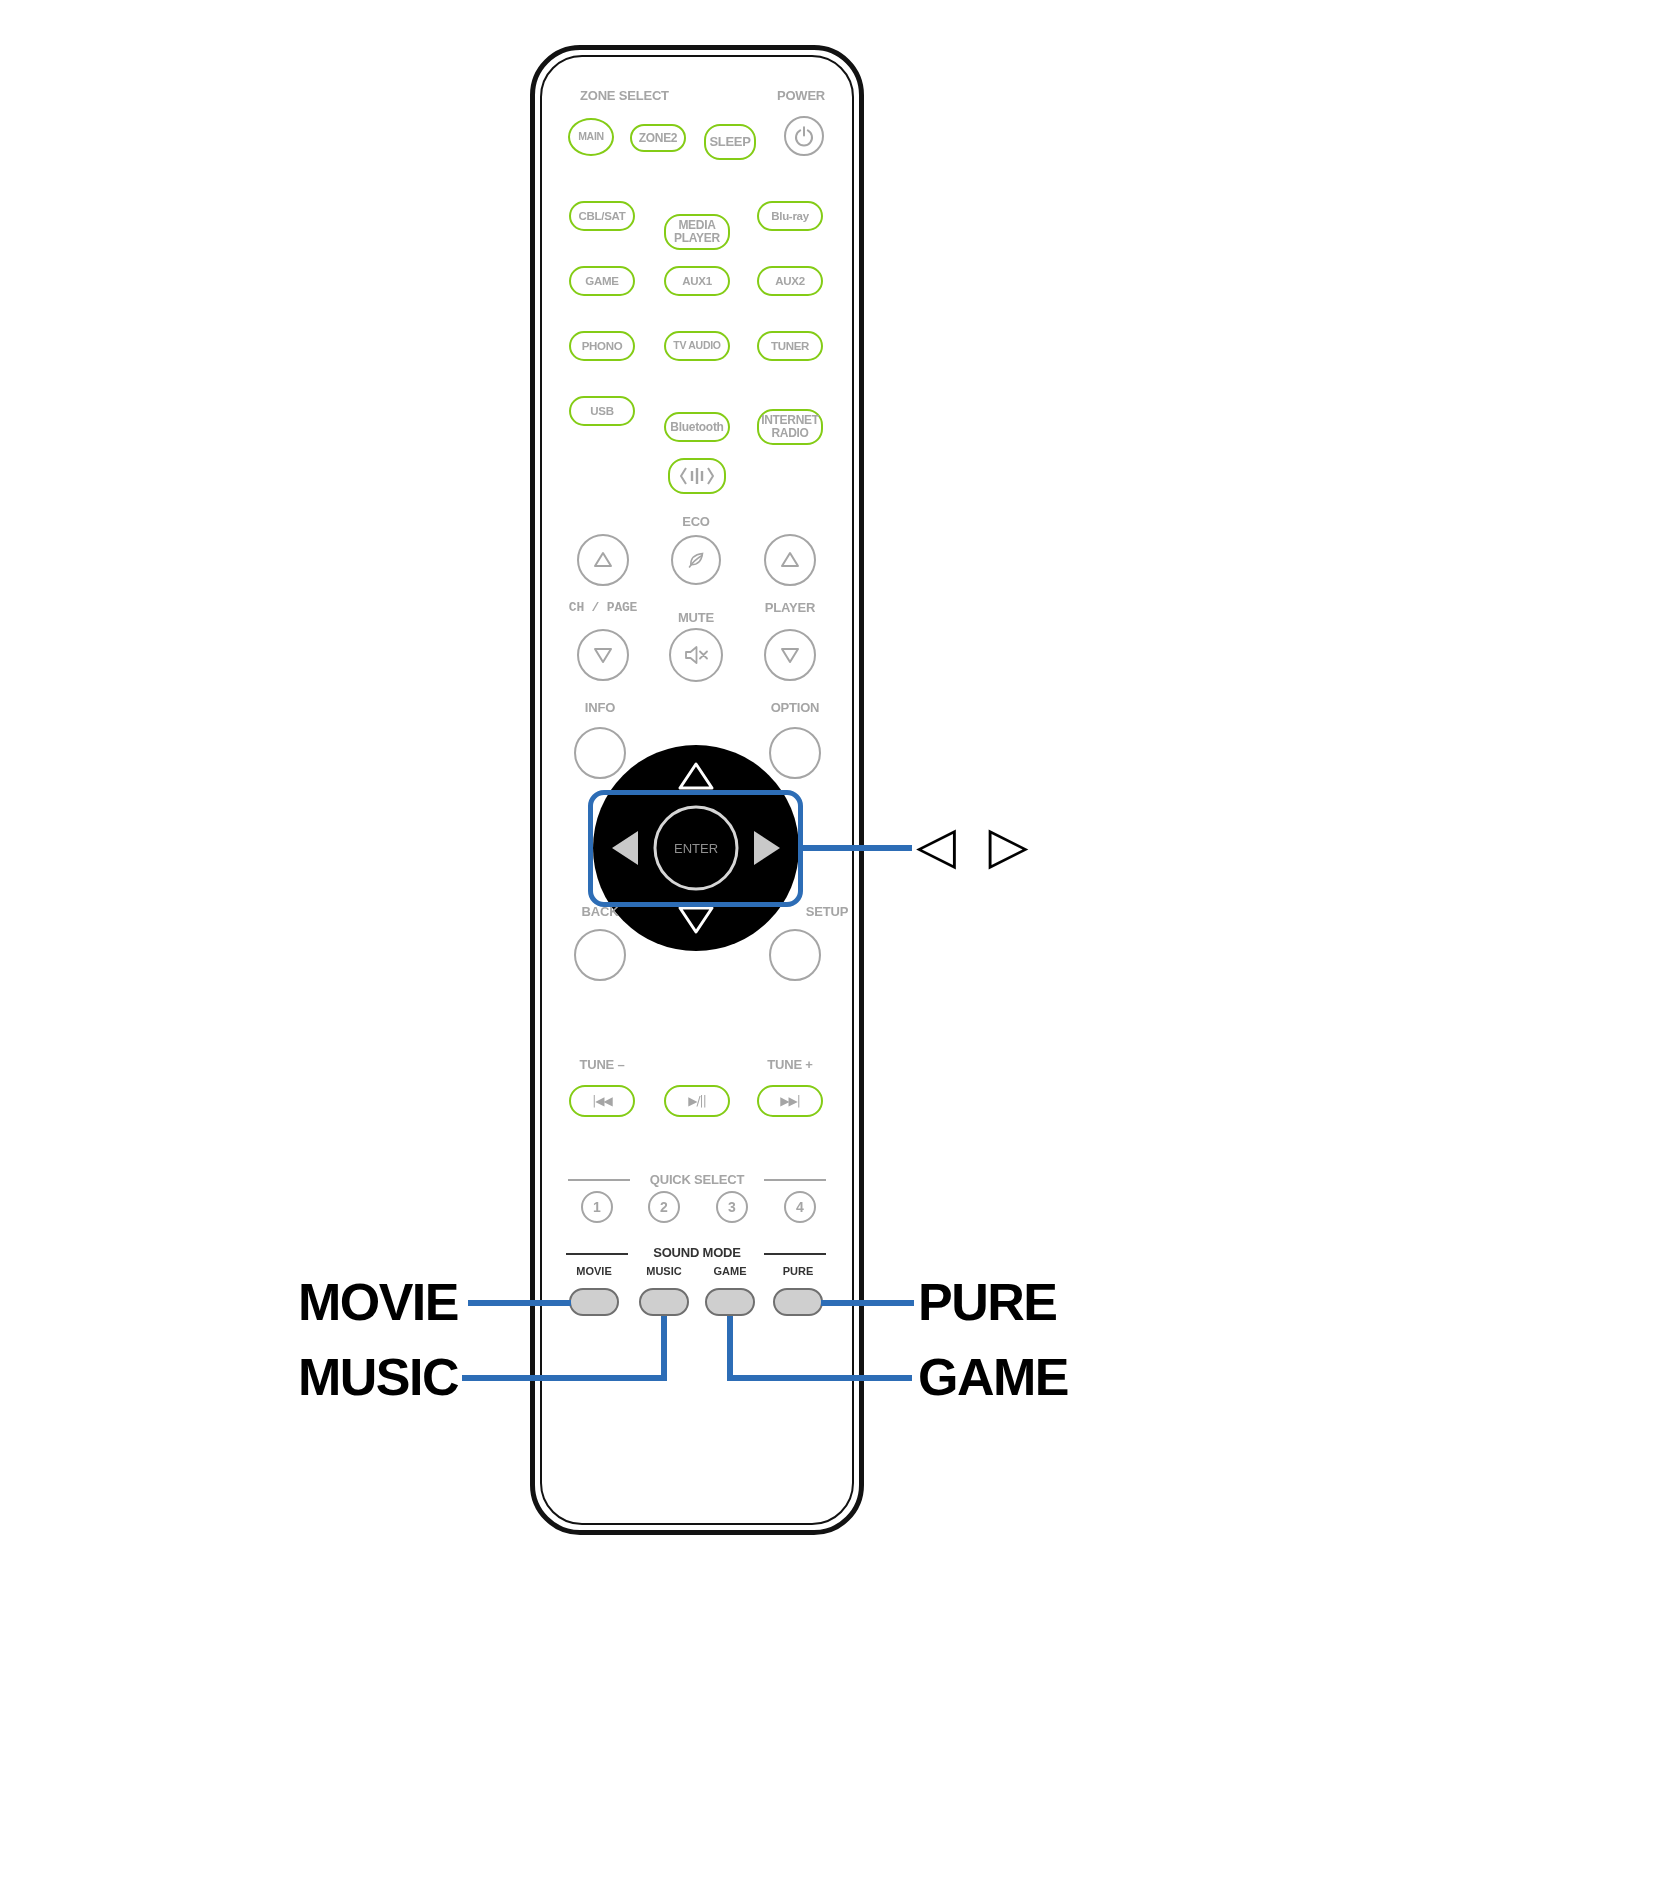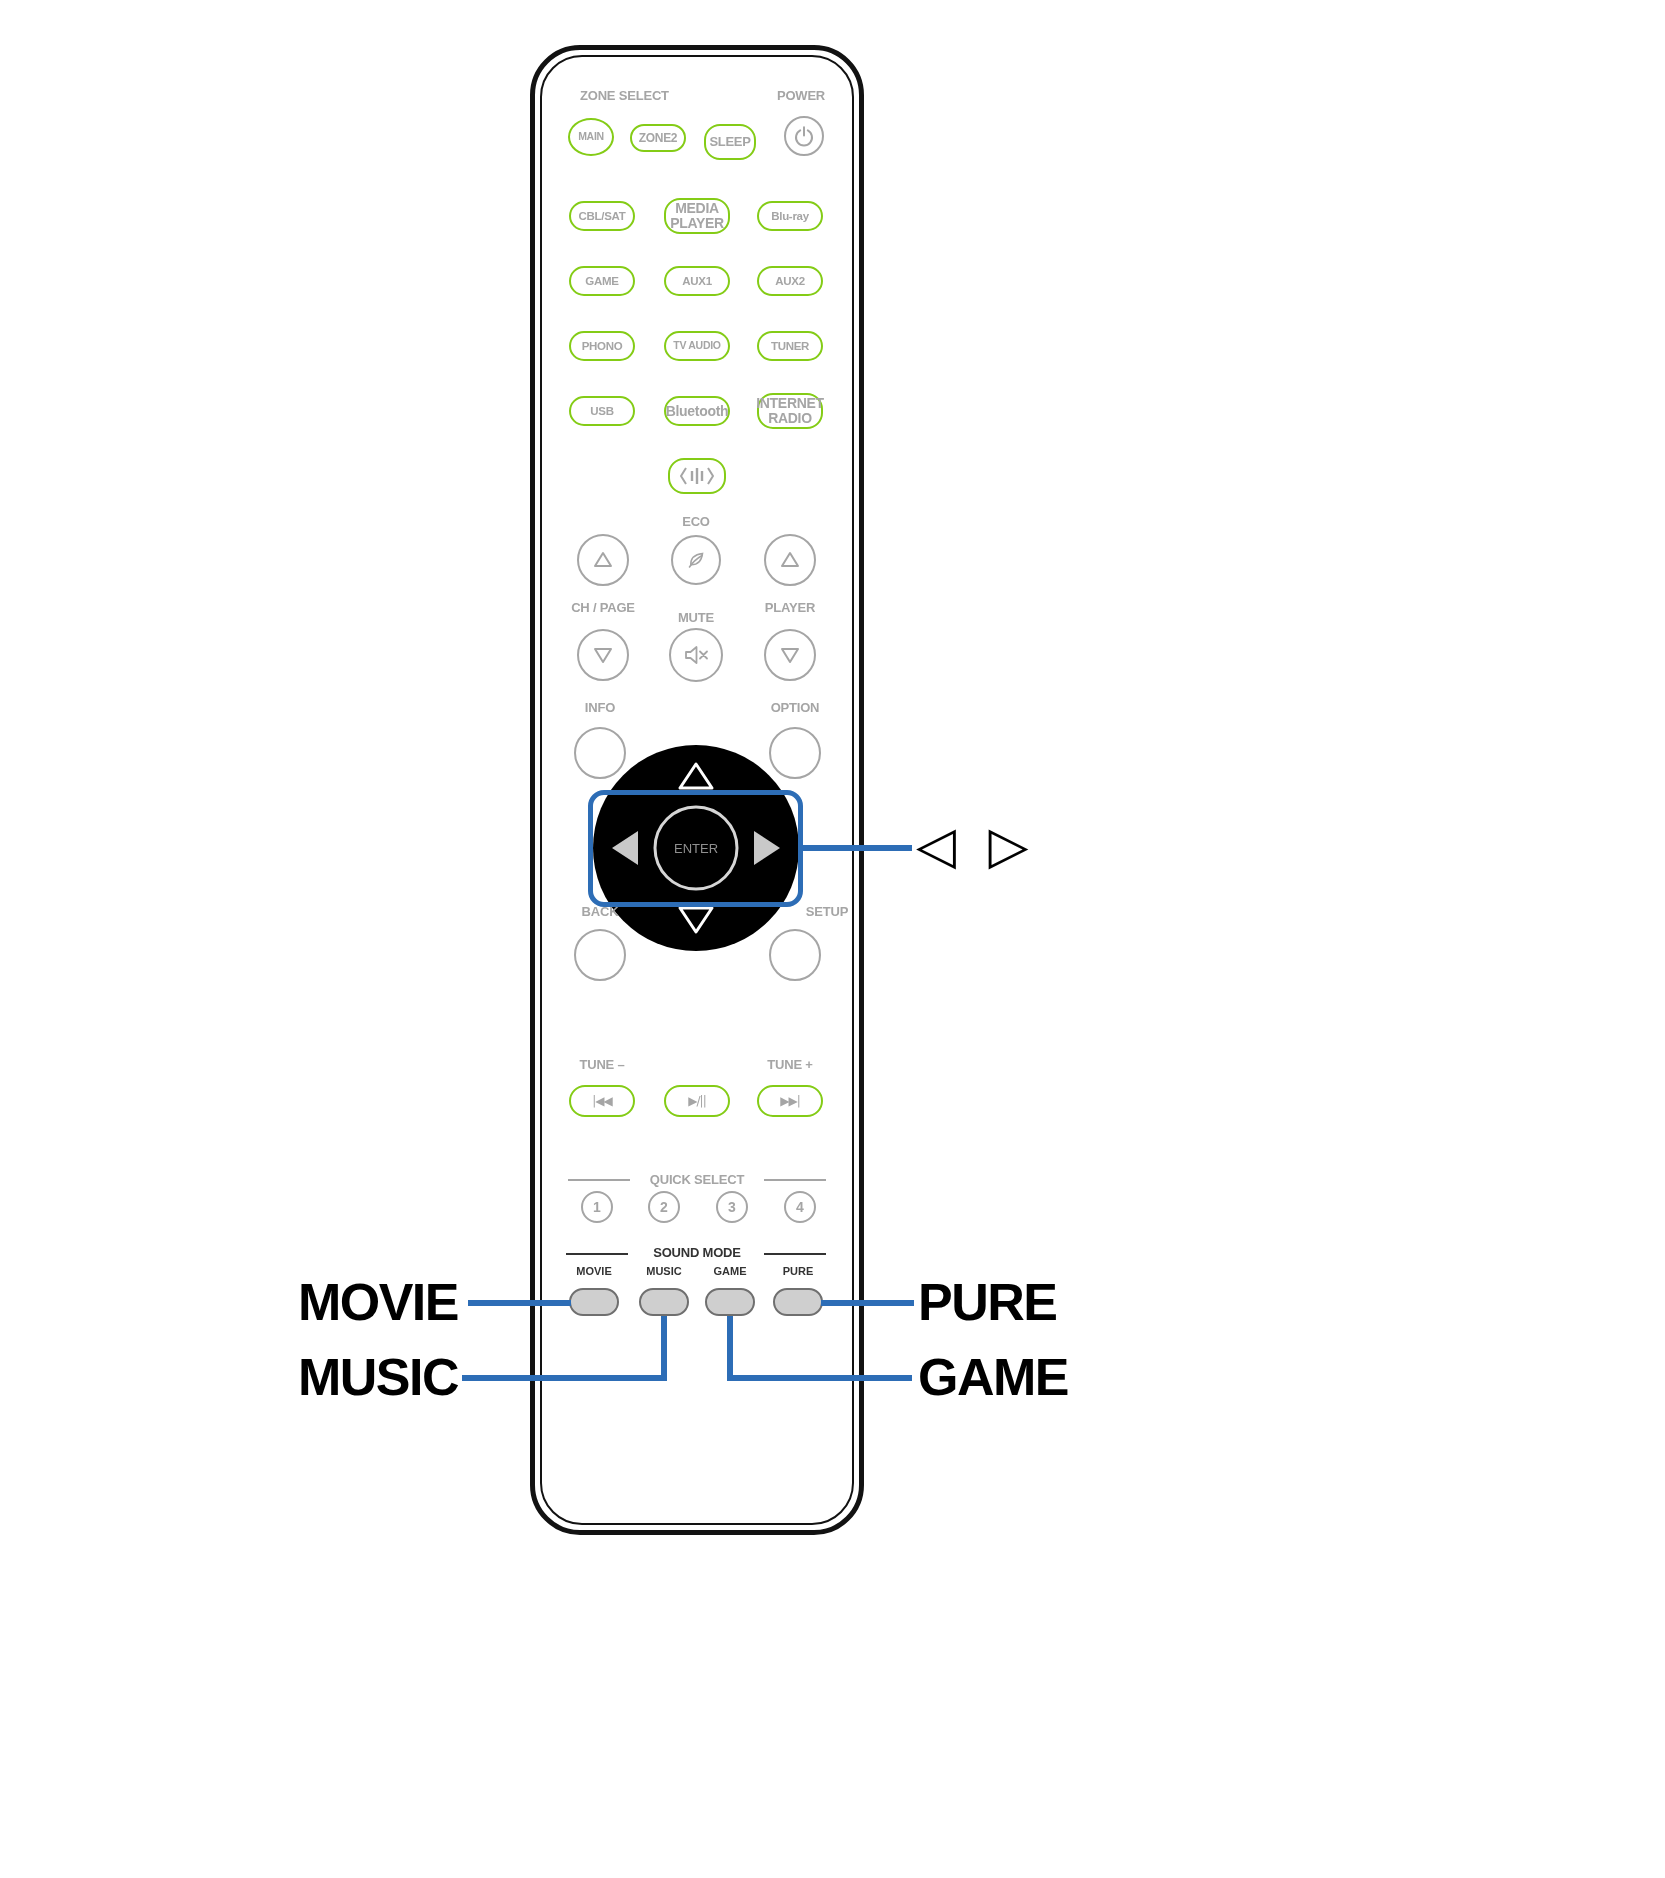--- a/index.html
+++ b/index.html
@@ -21,21 +21,21 @@
   .rlabel {
     position: absolute; color: #a5a5a5; font-size: 13px; font-weight: 700;
     letter-spacing: -0.2px; text-align: center; white-space: nowrap; line-height: 1;
   }
   .pill {
     position: absolute; border: 2px solid #84cc16; border-radius: 16px;
     display: flex; align-items: center; justify-content: center;
     color: #a5a5a5; font-size: 11.5px; font-weight: 700; letter-spacing: -0.3px;
     line-height: 1.05; text-align: center; background: #fff; padding: 1px 2px;
   }
-  .pill.small-text { font-size: 14px; }
+  .pill.small-text { font-size: 12px; margin-top: 16px; }
   .circ {
     position: absolute; border: 2px solid #a5a5a5; border-radius: 50%;
     display: flex; align-items: center; justify-content: center;
     color: #a5a5a5; background: #fff;
   }
   .hline { position: absolute; height: 2px; background: #a5a5a5; }
   .icon-text { font-family: "DejaVu Sans", "Liberation Sans", sans-serif; font-size: 12px; font-weight: 400; letter-spacing: -1px; }
   .qs-num { font-size: 14px; font-weight: 700; font-family: "Liberation Sans", sans-serif; }
   
   .sm-label { color: #333; }
@@ -124,21 +124,21 @@
         <path d="M17.5 4.5 C9.5 5.5 5.5 9.5 5.8 15.8 C12 16 16.5 12.5 17.5 4.5 Z" fill="none" stroke="#a5a5a5" stroke-width="1.6"></path>
         <path d="M4.5 18 C8 12.5 12 9.5 17 6.5" fill="none" stroke="#a5a5a5" stroke-width="1.6" stroke-linecap="round"></path>
       </svg>
     </div>
     <div class="circ" style="left:229px; top:484px; width:52px; height:52px;">
       <svg width="22" height="20" viewBox="0 0 22 20">
         <path d="M11 3 L19 16 H3 Z" fill="none" stroke="#a5a5a5" stroke-width="2" stroke-linejoin="round"></path>
       </svg>
     </div>
 
-    <div class="rlabel" style="left:16px; top:551px; width:104px;">CH / PAGE</div>
+    <div class="rlabel" style="left:16px; top:551px; width:104px;font-family:Liberation Mono, monospace;">CH / PAGE</div>
     <div class="rlabel" style="left:109px; top:561px; width:104px;">MUTE</div>
     <div class="rlabel" style="left:203px; top:551px; width:104px;">PLAYER</div>
 
     <div class="circ" style="left:42px; top:579px; width:52px; height:52px;">
       <svg width="22" height="20" viewBox="0 0 22 20">
         <path d="M11 17 L3 4 H19 Z" fill="none" stroke="#a5a5a5" stroke-width="2" stroke-linejoin="round"></path>
       </svg>
     </div>
     <div class="circ" style="left:134px; top:578px; width:54px; height:54px;">
       <svg width="27" height="22" viewBox="0 0 27 22">

